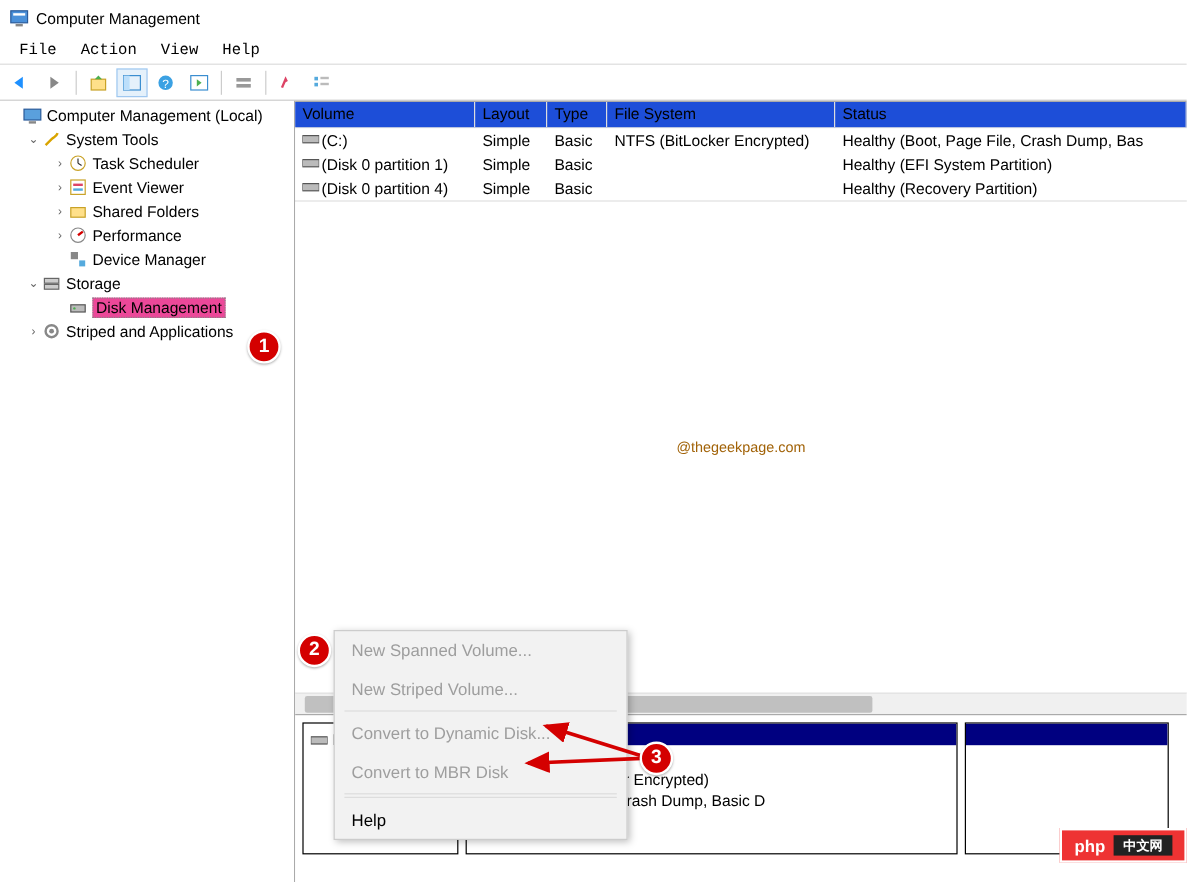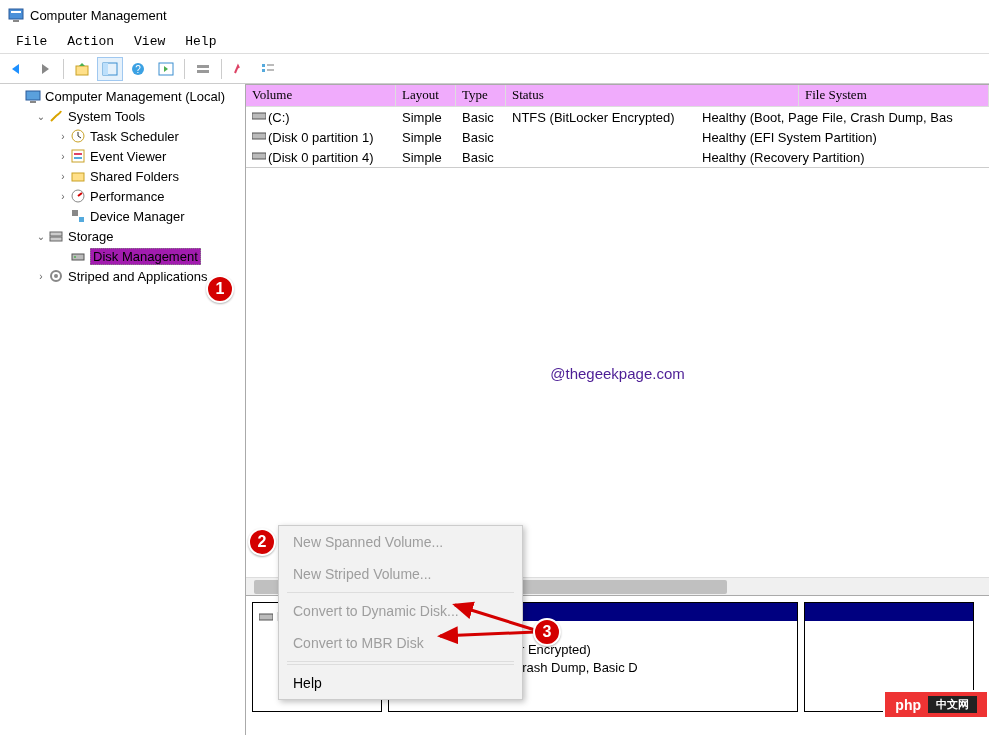--- a/index.html
+++ b/index.html
@@ -12,42 +12,42 @@
 .menubar { height: 24px; display: flex; align-items: center; padding: 0 6px; border-bottom: 1px solid #ddd; }
 .menubar .menu-item { padding: 2px 10px; font-size: 13px; cursor: default; font-family: Liberation Mono, monospace; }
 
 .toolbar { height: 30px; display: flex; align-items: center; padding: 0 4px; border-bottom: 1px solid #ccc; gap: 2px; }
 .toolbar .tbtn { width: 26px; height: 24px; display: flex; align-items: center; justify-content: center; border: 1px solid transparent; cursor: default; }
 .toolbar .tbtn.active { border: 1px solid #a0c8f0; background: #e5f1fb; }
 .toolbar .sep { width: 1px; height: 20px; background: #ccc; margin: 0 3px; }
 
 .content { display: flex; height: calc(735px - 30px - 24px - 30px); }
 
-.tree-pane { width: 246px; border-right: 1px solid #aaa; padding: 2px 16px; overflow: hidden; }
+.tree-pane { width: 246px; border-right: 1px solid #aaa; padding: 2px 3px; overflow: hidden; }
 .tree-node { display: flex; align-items: center; height: 20px; padding-right: 4px; white-space: nowrap; cursor: default; }
 .tree-node .expander { width: 14px; text-align: center; color: #666; font-size: 10px; }
 .tree-node .ticon { width: 16px; height: 16px; margin-right: 4px; display: inline-flex; align-items: center; justify-content: center; }
 .tree-node .tlabel { font-size: 13px; }
-.tree-node.selected .tlabel { background: #a21caf; border: 1px dotted #888; padding: 0 2px; }
+.tree-node.selected .tlabel { background: #ec4899; border: 1px dotted #888; padding: 0 2px; }
 .depth-0 { padding-left: 2px; }
 .depth-1 { padding-left: 18px; }
 .depth-2 { padding-left: 40px; }
 
 .right-pane { flex: 1; display: flex; flex-direction: column; border-top: 1px solid #aaa; }
 
 .volume-table { border-bottom: 1px solid #ccc; }
 .vt-header { display: flex; height: 22px; background: #fff; border-bottom: 1px solid #ddd; }
-.vt-header .col { border-right: 1px solid #ddd; padding: 2px 6px; font-size: 13px; background: #f0abfc; font-family: Liberation Serif, serif; }
+.vt-header .col { border-right: 1px solid #ddd; padding: 2px 6px; font-size: 13px; background: #1d4ed8; }
 .vt-body { background: #fff; }
 .vt-row { display: flex; height: 20px; align-items: center; }
 .vt-row .cell { padding: 1px 6px; font-size: 13px; white-space: nowrap; overflow: hidden; }
 .vol-icon { width: 14px; display: inline-block; margin-right: 2px; }
 
 .middle-area { flex: 1; position: relative; background: #fff; }
-.watermark { position: absolute; top: 50%; left: 50%; transform: translate(-50%, -50%); font-size: 15px; color: #4c1d95; }
+.watermark { position: absolute; top: 50%; left: 50%; transform: translate(-50%, -50%); font-size: 12px; color: #a16207; }
 
 .scroll-track { height: 18px; background: #f0f0f0; border-top: 1px solid #ddd; display: flex; align-items: center; padding: 0 8px; }
 .scroll-thumb { height: 14px; background: #c0c0c0; border-radius: 2px; }
 
 .disk-pane { border-top: 1px solid #aaa; padding: 6px 6px 0 6px; background: #fff; height: 140px; }
 .disk-row { display: flex; gap: 6px; height: 110px; }
 .disk-header-box { width: 130px; border: 1px solid #000; background: #fff; padding: 6px; }
 .disk-header-box .dtitle { font-weight: bold; font-size: 13px; display: flex; align-items: center; gap: 4px; }
 .part { border: 1px solid #000; background: #fff; flex-shrink: 0; position: relative; overflow: hidden; }
 .part .part-bar { height: 18px; background: #000080; }
@@ -253,22 +253,22 @@
     </div>
   </div>
 
   <div class="right-pane">
 
     <div class="volume-table">
       <div class="vt-header">
         <div class="col" style="width:150px">Volume</div>
         <div class="col" style="width:60px">Layout</div>
         <div class="col" style="width:50px">Type</div>
+        <div class="col" style="width:190px">File System</div>
         <div class="col" style="flex:1">Status</div>
-        <div class="col" style="width:190px">File System</div>
       </div>
       <div class="vt-body">
         <div class="vt-row">
           <div class="cell" style="width:150px"><span class="vol-icon"><svg width="14" height="12">
                   <rect x="0" y="3" width="14" height="6" fill="#bbb" stroke="#555"></rect>
                 </svg></span><span>(C:)</span></div>
           <div class="cell" style="width:60px">Simple</div>
           <div class="cell" style="width:50px">Basic</div>
           <div class="cell" style="width:190px">NTFS (BitLocker Encrypted)</div>
           <div class="cell" style="flex:1">Healthy (Boot, Page File, Crash Dump, Bas</div>

